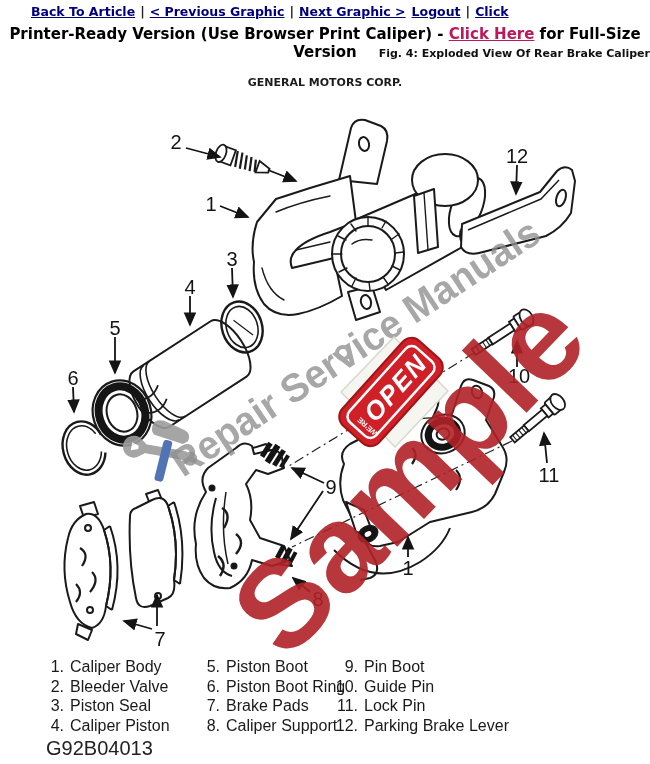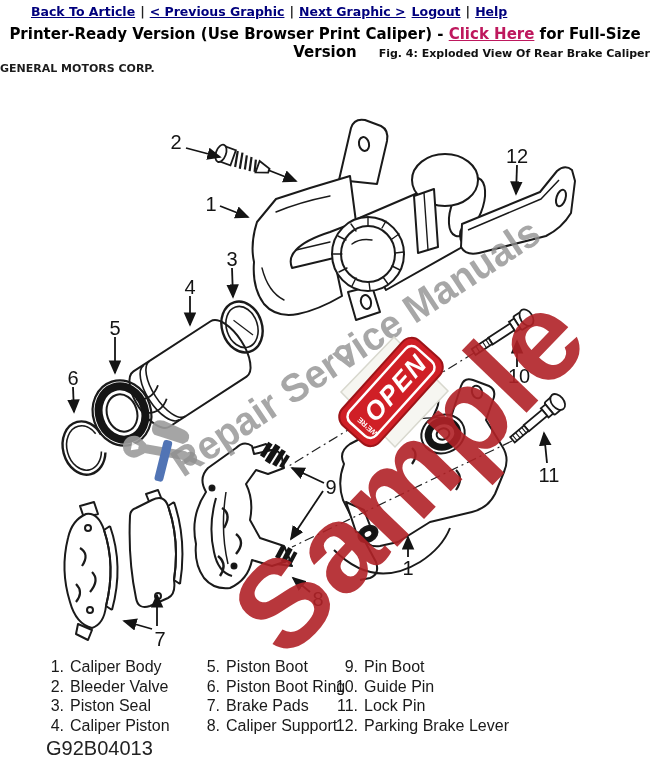--- a/index.html
+++ b/index.html
@@ -9,21 +9,21 @@
   .nav{position:absolute;top:4px;left:0;right:16px;display:flex;justify-content:flex-start;
        padding:0 10px 0 28px;font:bold 12.5px "DejaVu Sans",sans-serif;color:#000;}
   .nav-grp{display:flex;align-items:center;}
   .nav a{color:#00007d;text-decoration:underline;margin:0 3px;cursor:pointer;white-space:nowrap;}
   .sep{color:#222;margin:0 2px;}
   .print-line{position:absolute;top:25px;left:0;width:100%;text-align:center;
               font:bold 15px "DejaVu Sans",sans-serif;color:#000;}
   .print-line a{color:#be185d;text-decoration:underline;cursor:pointer;}
   .fig-caption{position:absolute;top:47px;left:0;width:100%;text-align:right;
                font:bold 11px "DejaVu Sans",sans-serif;color:#111;}
-  .company{position:absolute;top:62px;left:0;width:100%;text-align:left;
+  .company{position:absolute;top:76px;left:0;width:100%;text-align:center;
            font:bold 11px "DejaVu Sans",sans-serif;color:#1c1c1c;}
   
   svg.diagram{position:absolute;left:0;top:0;width:650px;height:764px;}
   
   .parts{position:absolute;left:0;top:657px;width:650px;height:80px;color:#1a1a1a;}
   .pcol{position:absolute;top:0;}
   .pcol1{left:44px;}.pcol2{left:200px;}.pcol3{left:330px;}
   .prow{display:flex;height:19.5px;font-size:16px;line-height:19.5px;}
   .pnum{text-align:right;margin-right:6px;}
   .pcol1 .pnum,.pcol2 .pnum{width:20px;}
@@ -39,21 +39,21 @@
     <span class="nav-grp">
       <a>Back To Article</a>
       <span class="sep">|</span>
       <a>&lt; Previous Graphic</a>
       <span class="sep">|</span>
       <a>Next Graphic &gt;</a>
     </span>
     <span class="nav-grp">
       <a>Logout</a>
       <span class="sep">|</span>
-      <a>Help</a>
+      <a>Click</a>
     </span>
   </div>
 
   <div class="print-line">
     <span>Printer-Ready Version (Use Browser Print Caliper) - </span><a>Click Here</a><span> for Full-Size Version</span>
   </div>
 
   <div class="fig-caption">Fig. 4: Exploded View Of Rear Brake Caliper</div>
   <div class="company">GENERAL MOTORS CORP.</div>
 

